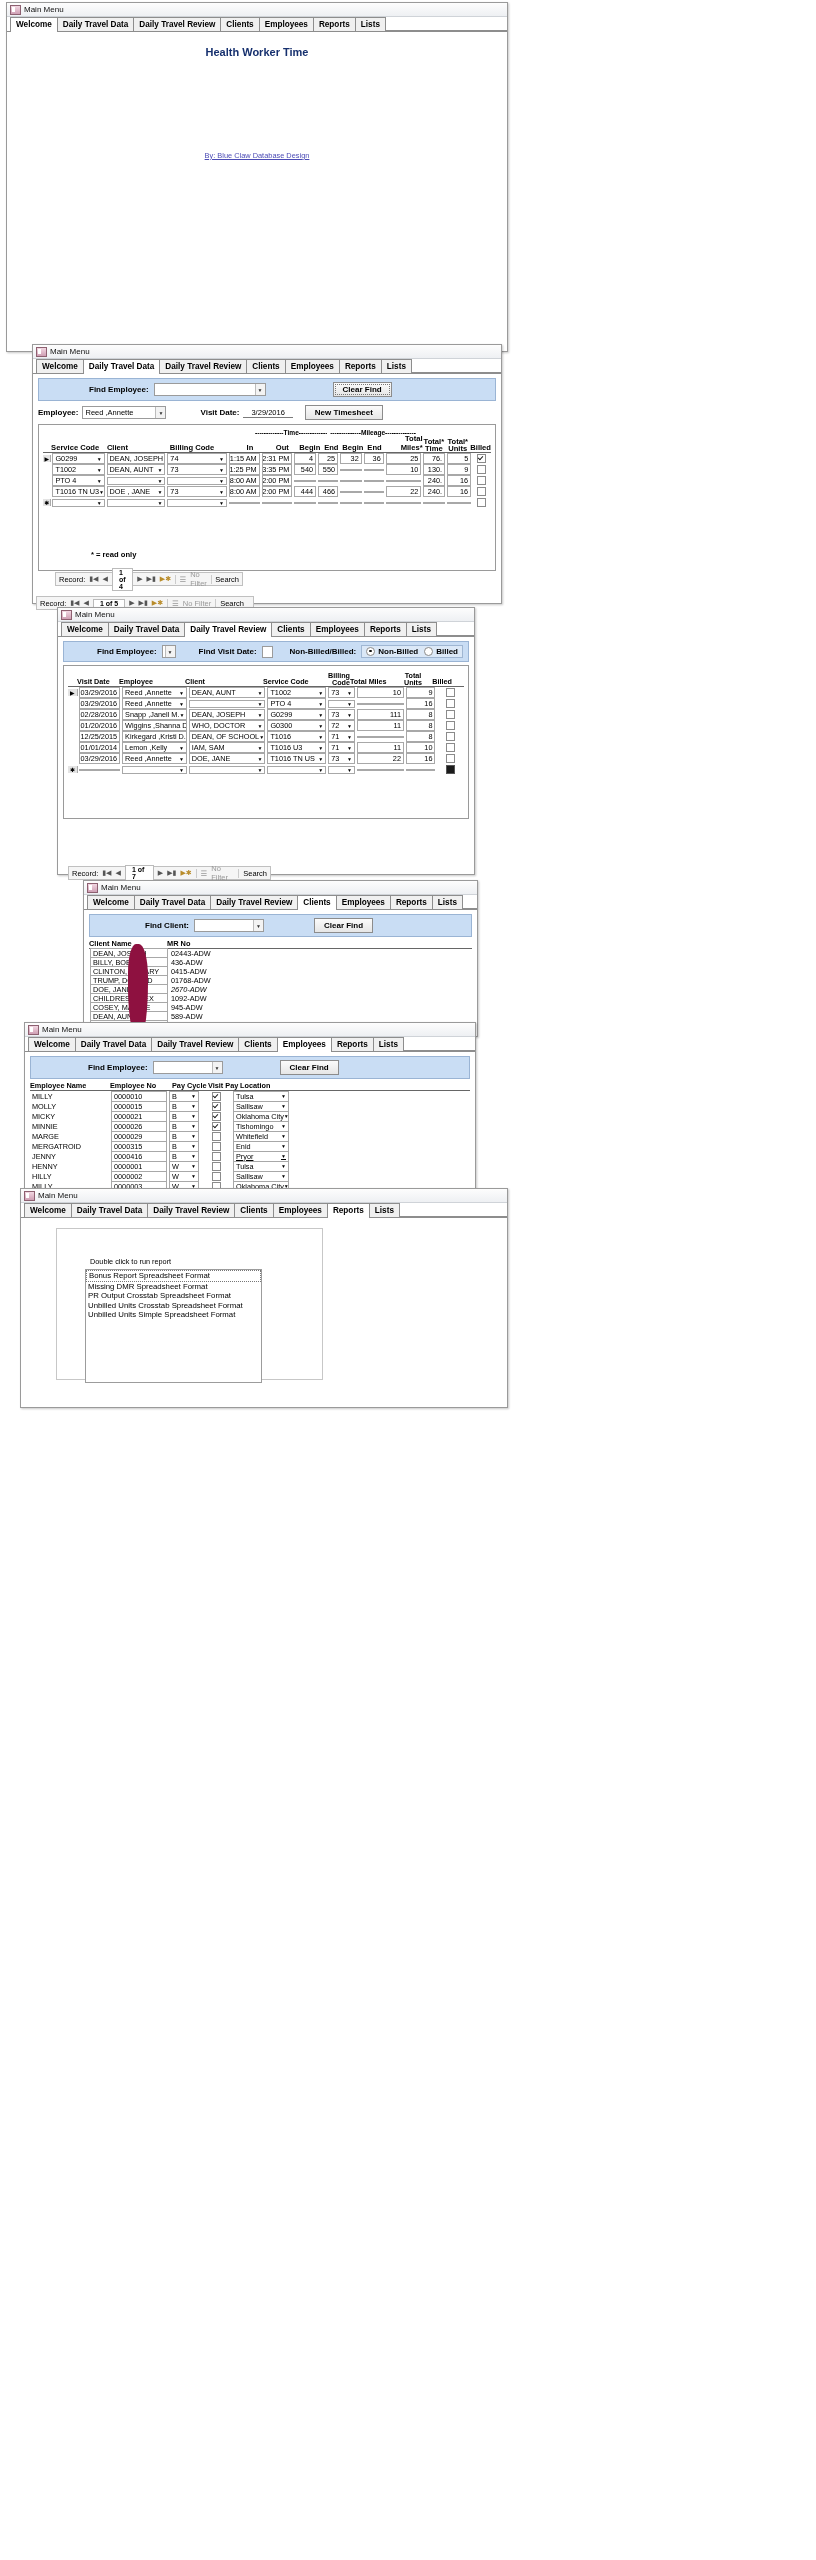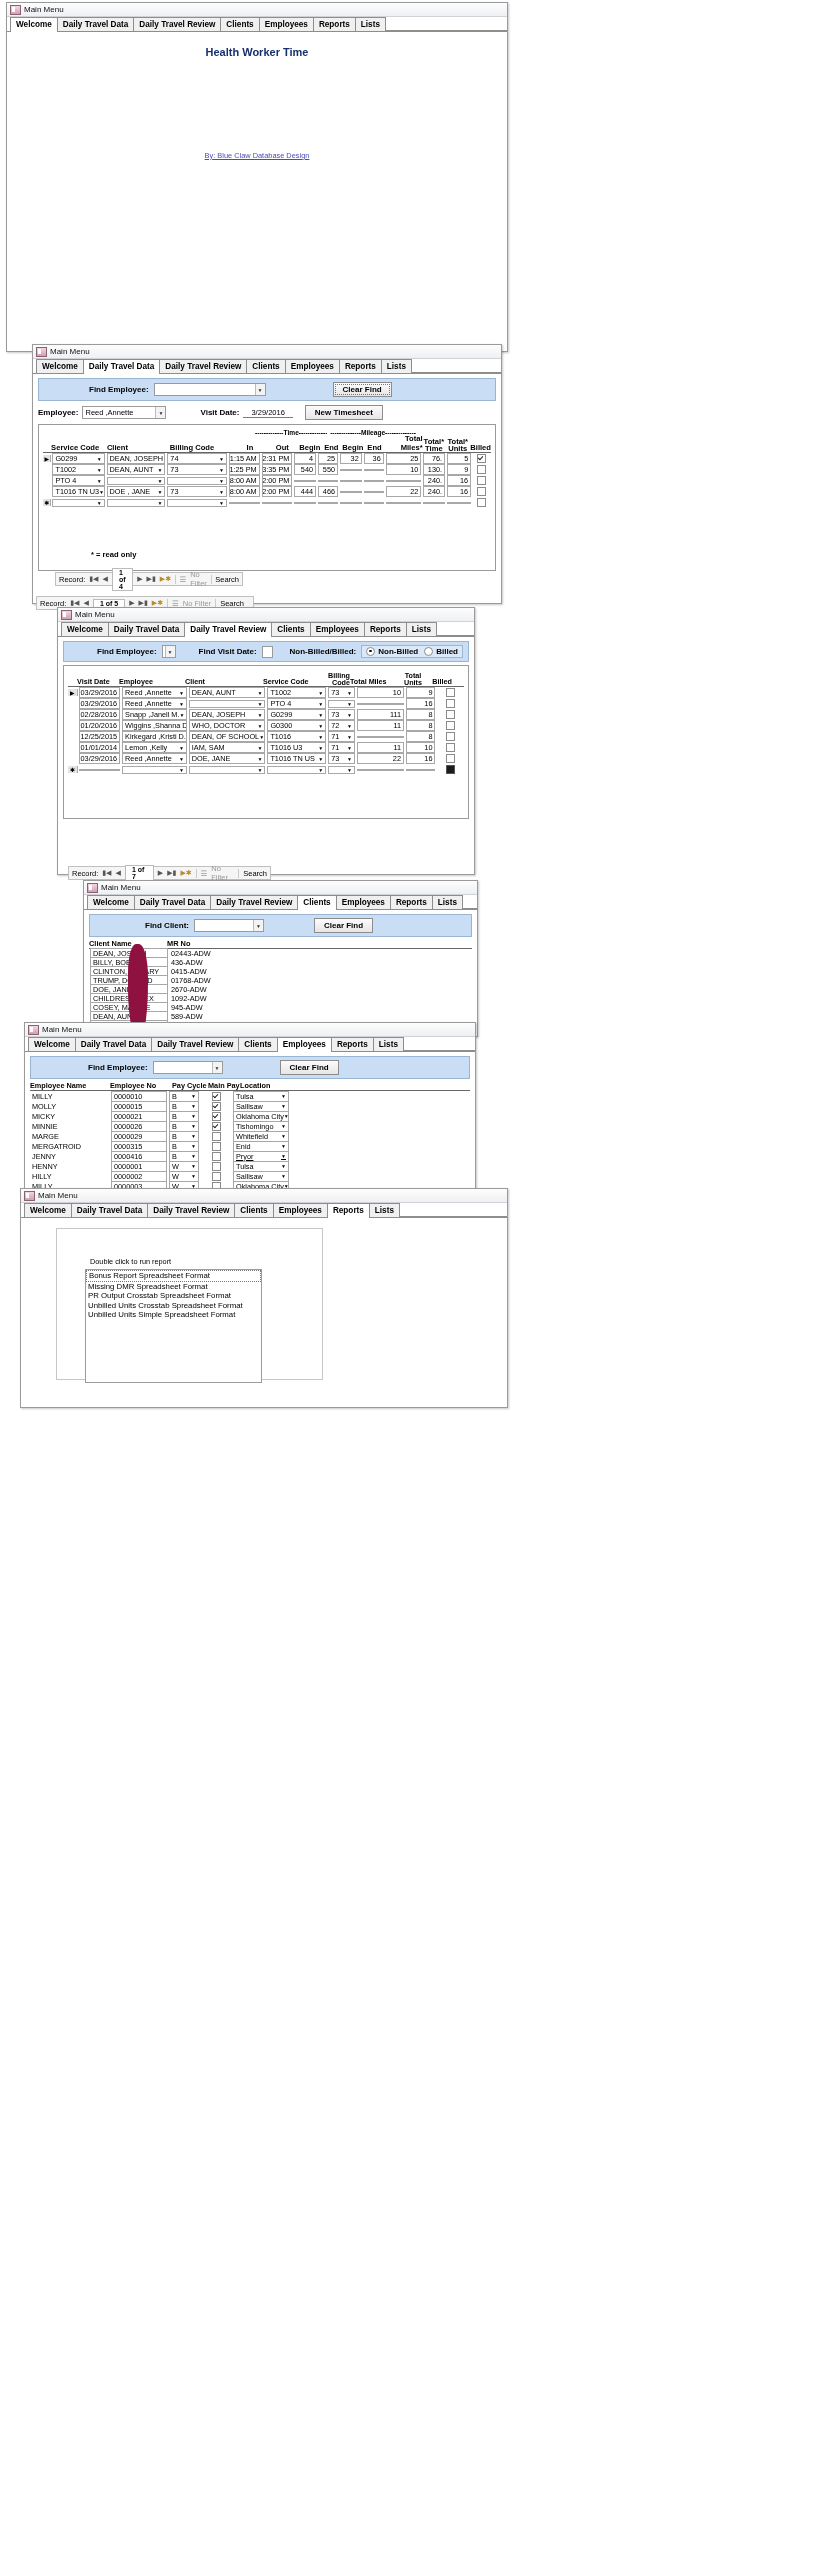--- a/index.html
+++ b/index.html
@@ -616,21 +616,21 @@
       <div class="grow" style="height:9px;">
         <span class="gcell field" style="width:78px;">CLINTON, HILLARY</span>
         <span class="gcell" style="width:70px;border:none;">0415-ADW</span>
       </div>
       <div class="grow" style="height:9px;">
         <span class="gcell field" style="width:78px;">TRUMP, DONALD</span>
         <span class="gcell" style="width:70px;border:none;">01768-ADW</span>
       </div>
       <div class="grow" style="height:9px;">
         <span class="gcell field" style="width:78px;">DOE, JANE</span>
-        <span class="gcell" style="width:70px;border:none;">2670-ADW</span>
+        <span class="gcell" style="width:70px;border:none;font-style:italic;">2670-ADW</span>
       </div>
       <div class="grow" style="height:9px;">
         <span class="gcell field" style="width:78px;">CHILDRESS, REX</span>
         <span class="gcell" style="width:70px;border:none;">1092-ADW</span>
       </div>
       <div class="grow" style="height:9px;">
         <span class="gcell field" style="width:78px;">COSEY, MARGIE</span>
         <span class="gcell" style="width:70px;border:none;">945-ADW</span>
       </div>
       <div class="grow" style="height:9px;">
@@ -673,21 +673,21 @@
       <span class="arw">▼</span>
     </span>
     <span class="btn" style="margin-left:52px;">Clear Find</span>
   </div>
 
   <div style="margin:2px 5px 0 5px;">
     <div style="display:flex;font-weight:bold;font-size:7.3px;border-bottom:1px solid #666;">
       <span style="width:80px;">Employee Name</span>
       <span style="width:62px;">Employee No</span>
       <span style="width:36px;">Pay Cycle</span>
-      <span style="width:32px;">Main Pay</span>
+      <span style="width:32px;">Visit Pay</span>
       <span style="width:60px;">Location</span>
     </div>
     <div>
       <div class="grow" style="height:10px;">
         <span class="gcell" style="width:80px;border:none;">MILLY</span>
         <span class="gcell field" style="width:56px;">0000010</span>
         <span class="gcell field" style="width:30px;">
             <span>B</span>
             <span style="margin-left:auto;font-size:5px;">▼</span>
           </span>

